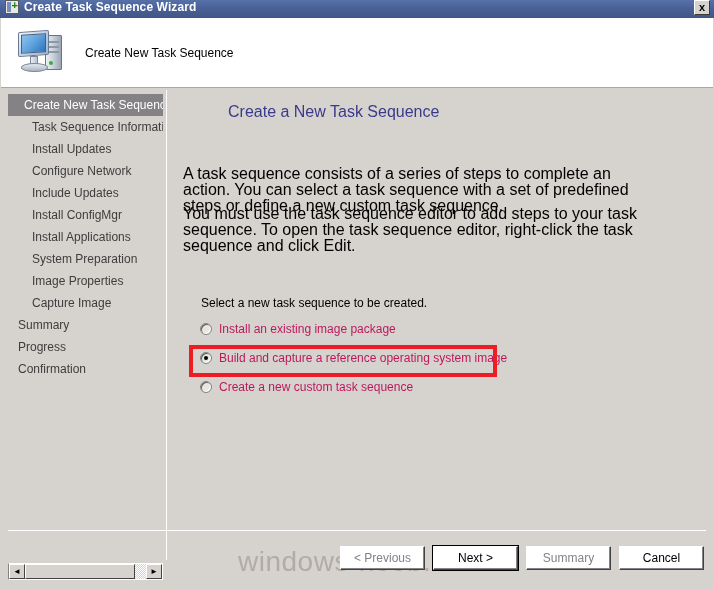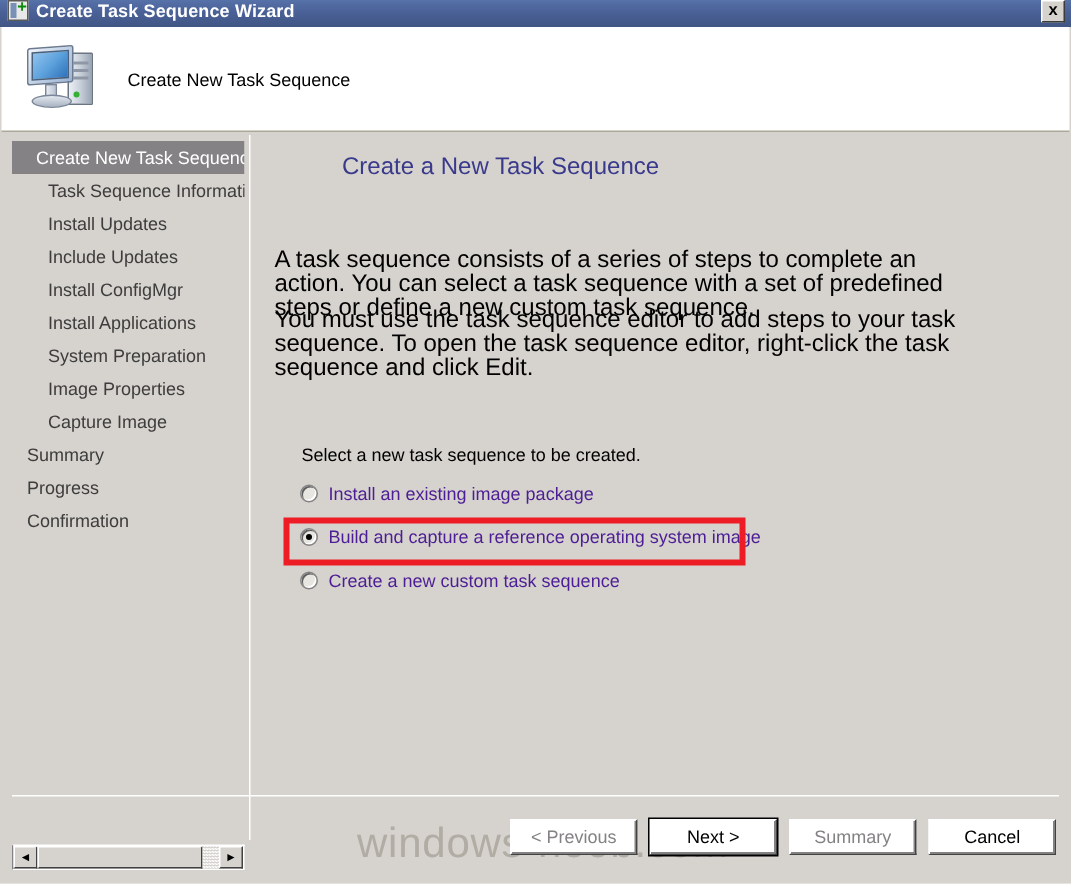--- a/index.html
+++ b/index.html
@@ -300,21 +300,21 @@
   .options {
     position: absolute;
     left: 13px; top: 228px;
     width: 400px;
   }
   .opt-row {
     height: 22px;
     display: flex;
     align-items: center;
     font-size: 12px;
-    color: #4c1d95;
+    color: #be185d;
     padding-left: 17px;
     box-sizing: border-box;
   }
   .opt-row.mid { margin: 7px 0 7px 0; }
   .radio {
     width: 12px; height: 12px;
     border-radius: 50%;
     background: #e8e6e1;
     border: 1px solid #848284;
     box-shadow: inset 1px 1px 0 #5f5f5f, inset -1px -1px 0 #ffffff;
@@ -413,20 +413,21 @@
       <div class="mon-base"></div>
     </div>
     <span class="banner-title">Create New Task Sequence</span>
   </div>
 
   <div class="sidebar-panel">
     <div class="sidebar-list">
       <div class="side-item selected">Create New Task Sequence</div>
       <div class="side-item sub">Task Sequence Informatio</div>
       <div class="side-item sub">Install Updates</div>
+      <div class="side-item sub">Configure Network</div>
       <div class="side-item sub">Include Updates</div>
       <div class="side-item sub">Install ConfigMgr</div>
       <div class="side-item sub">Install Applications</div>
       <div class="side-item sub">System Preparation</div>
       <div class="side-item sub">Image Properties</div>
       <div class="side-item sub">Capture Image</div>
       <div class="side-item">Summary</div>
       <div class="side-item">Progress</div>
       <div class="side-item">Confirmation</div>
     </div>

